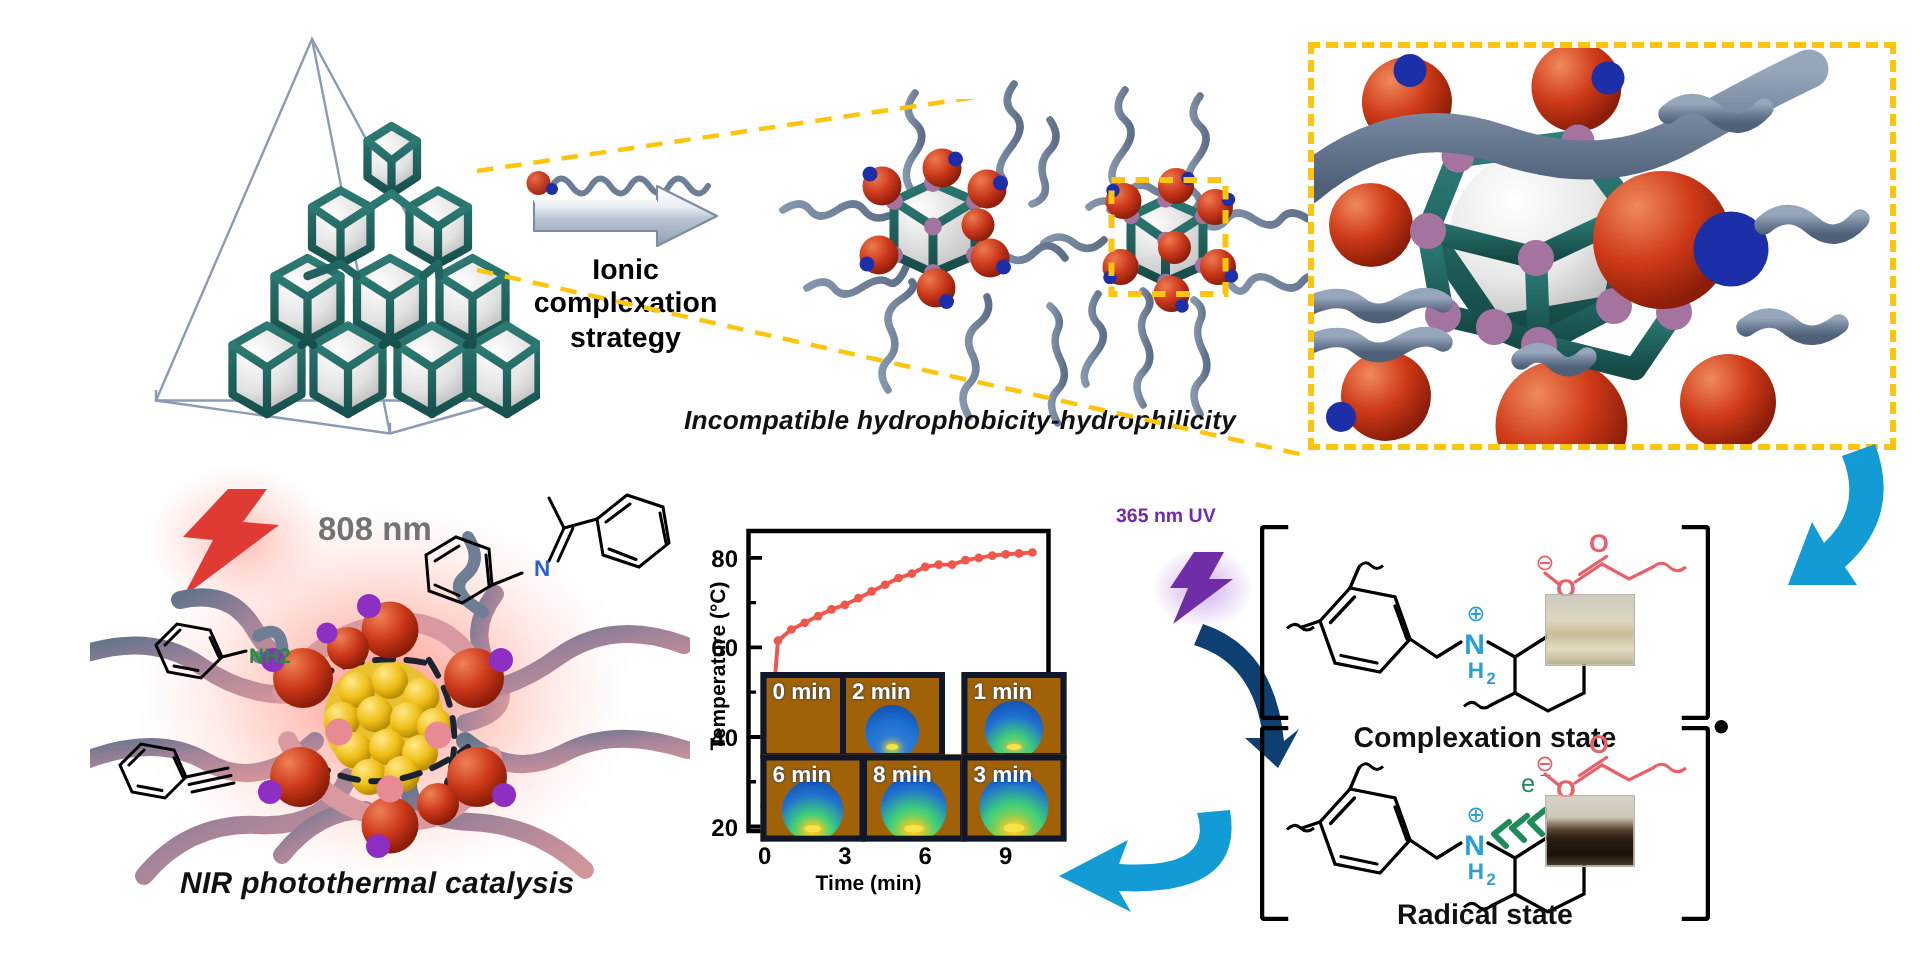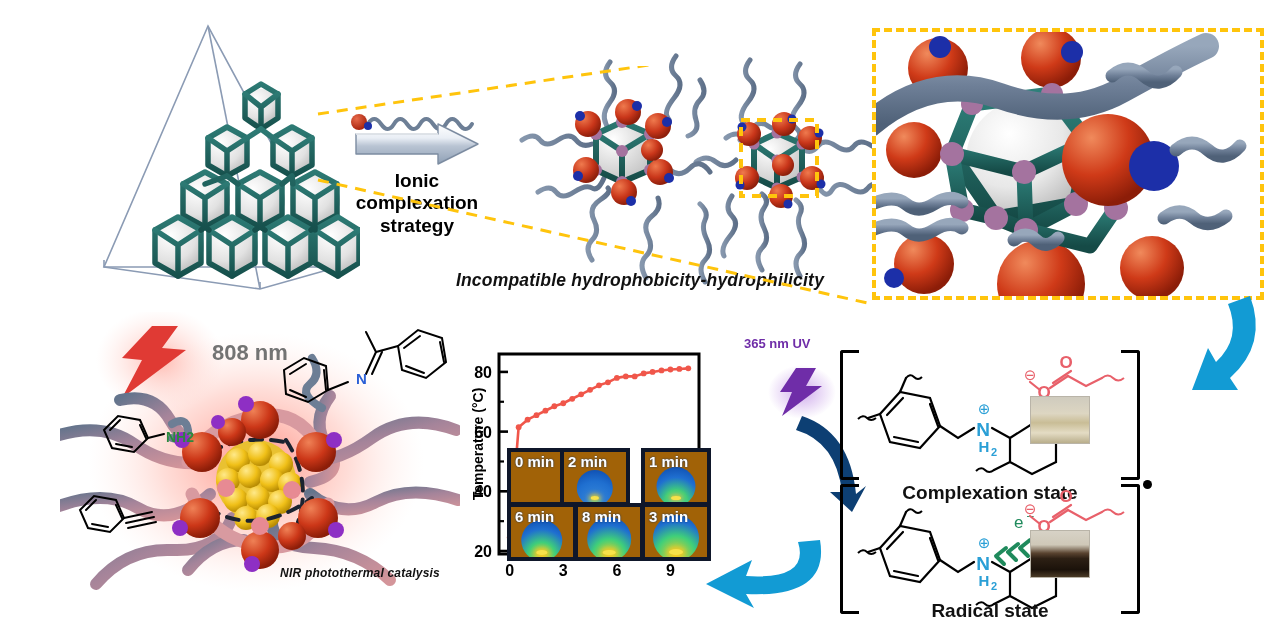--- a/index.html
+++ b/index.html
@@ -30,21 +30,21 @@
   #cluster-caption{left:400px;top:270px;width:480px;text-align:center;font-size:17.5px;}
 
   
   #inset-panel{left:872px;top:28px;width:392px;height:272px;
                border:4px dashed #FFC40C;background:#fff;box-sizing:border-box;}
   #inset-svg{position:absolute;left:0;top:0;}
   #zoom-dash-1,#zoom-dash-2{stroke:#FFC40C;stroke-width:3;stroke-dasharray:11 8;fill:none;}
 
   
   #nir-panel{left:60px;top:312px;width:400px;height:300px;}
-  #nir-label{left:120px;top:566px;width:320px;text-align:right;font-size:12px;}
+  #nir-label{left:120px;top:578px;width:320px;text-align:left;font-size:20px;}
   #nm808{left:212px;top:340px;font-size:22px;font-weight:bold;color:#737373;}
 
   
   #chart-panel{left:455px;top:348px;width:250px;height:250px;}
   .axis-title{font-weight:bold;font-size:14px;color:#000;}
   #ylab{position:absolute;left:-52px;top:88px;width:150px;text-align:center;
         transform:rotate(-90deg);transform-origin:center center;}
   #xlab{position:absolute;left:14px;top:232px;width:220px;text-align:center;}
   .thermal{position:absolute;background:#a16207;overflow:hidden;border:4px solid #0f172a;}
   .thermal span{position:absolute;left:4px;top:1px;color:#fff;font-weight:bold;
@@ -630,20 +630,21 @@
     </g>
     <text x="296" y="72" font-size="15" font-weight="bold" fill="#2b5fd6" font-family="Liberation Sans, sans-serif">N</text>
   </svg>
 </div>
 
 <div class="abs" id="nm808">808 nm</div>
 <div class="abs cap-italic" id="nir-label">NIR photothermal catalysis</div>
 
 <div class="abs" id="chart-panel">
   <div class="axis-title" id="ylab">Temperature (°C)</div>
+  <div class="axis-title" id="xlab">Time (min)</div>
 
   <svg id="chart-svg" width="250" height="250" viewBox="0 0 250 250">
       <rect x="44" y="6" width="200" height="200" fill="#fff" stroke="#000" stroke-width="3"></rect>
       <line x1="44" y1="203.01492537313433" x2="53" y2="203.01492537313433" stroke="#000" stroke-width="2.6"></line>
       <text x="37" y="209.01492537313433" text-anchor="end" font-size="16" font-weight="bold" font-family="Liberation Sans, sans-serif" fill="#000">20</text>
       <line x1="44" y1="143.3134328358209" x2="53" y2="143.3134328358209" stroke="#000" stroke-width="2.6"></line>
       <text x="37" y="149.3134328358209" text-anchor="end" font-size="16" font-weight="bold" font-family="Liberation Sans, sans-serif" fill="#000">40</text>
       <line x1="44" y1="83.61194029850746" x2="53" y2="83.61194029850746" stroke="#000" stroke-width="2.6"></line>
       <text x="37" y="89.61194029850746" text-anchor="end" font-size="16" font-weight="bold" font-family="Liberation Sans, sans-serif" fill="#000">60</text>
       <line x1="44" y1="23.910447761194035" x2="53" y2="23.910447761194035" stroke="#000" stroke-width="2.6"></line>

